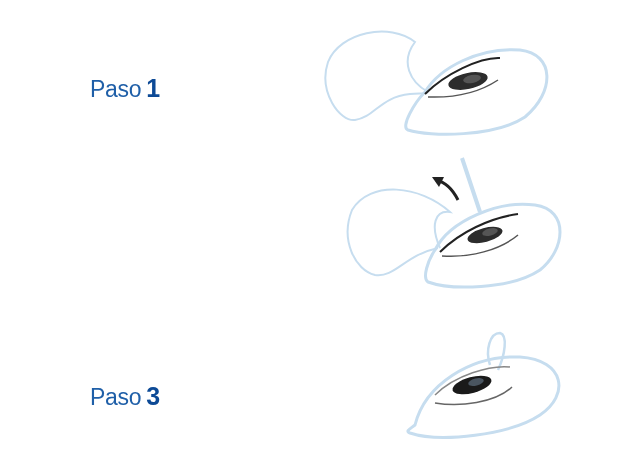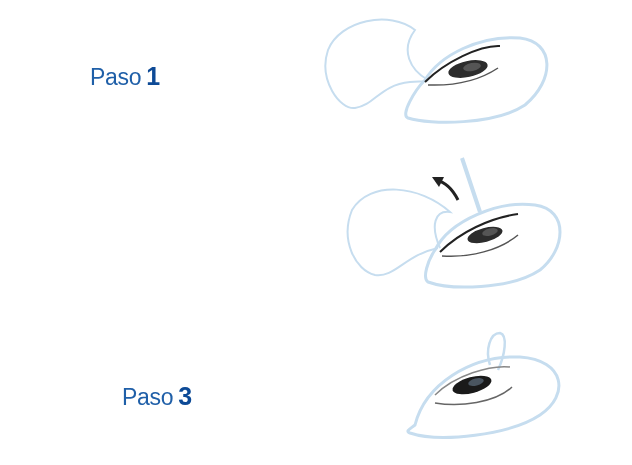--- a/index.html
+++ b/index.html
@@ -6,21 +6,21 @@
   body { width:632px; height:465px; position:relative; overflow:hidden; font-family:"Liberation Sans", "DejaVu Sans", sans-serif; }
   .step { position:absolute; left:0; width:632px; }
   .label { position:absolute; left:90px; font-size:23px; color:#1f5fa8; letter-spacing:-0.3px; }
   .label .word { font-weight:normal; }
   .label .num { font-weight:bold; color:#0d4a96; margin-left:5px; font-size:25px; }
   svg.illus { position:absolute; }
 </style>
 </head>
 <body>
 
-<div class="step" style="top:0;height:150px;">
+<div class="step" style="top:12px;height:150px;">
   <div class="label" style="top:62px;">
     <span class="word">Paso</span><span class="num">1</span>
   </div>
   <svg class="illus" style="left:320px;top:10px;" width="240" height="120" viewBox="0 0 240 120">
 
     <path d="M108 70 C 90 60, 80 40, 95 20 C 70 0, 20 10, 8 40 C -2 70, 20 100, 35 98 C 55 95, 60 75, 90 72 C 100 71, 105 72, 108 70" fill="none" stroke="#c6ddef" stroke-width="2"></path>
 
     <path d="M105 70 C 120 45, 160 25, 200 28 C 235 32, 235 70, 205 95 C 175 115, 110 115, 88 108 C 80 105, 95 80, 105 70 Z" fill="none" stroke="#c6ddef" stroke-width="3"></path>
 
     <path d="M105 72 C 125 52, 160 35, 180 36" fill="none" stroke="#222" stroke-width="2"></path>
@@ -43,21 +43,21 @@
 
     <path d="M95 100 C 110 70, 160 50, 195 55 C 230 60, 225 100, 200 120 C 170 140, 110 140, 88 132 C 82 128, 88 110, 95 100 Z" fill="none" stroke="#c6ddef" stroke-width="3"></path>
     <path d="M100 102 C 120 82, 150 68, 178 64" fill="none" stroke="#222" stroke-width="2"></path>
     <path d="M102 106 C 130 108, 160 100, 178 85" fill="none" stroke="#555" stroke-width="1.5"></path>
     <ellipse cx="145" cy="85" rx="18" ry="7" transform="rotate(-15 145 85)" fill="#2c2c2c"></ellipse>
     <ellipse cx="150" cy="82" rx="8" ry="3.5" transform="rotate(-15 150 82)" fill="#555"></ellipse>
   </svg>
 </div>
 
 <div class="step" style="top:310px;height:155px;">
-  <div class="label" style="top:72px;margin-left:32px;">
+  <div class="label" style="top:72px;">
     <span class="word">Paso</span><span class="num">3</span>
   </div>
   <svg class="illus" style="left:390px;top:15px;" width="190" height="130" viewBox="0 0 190 130">
 
     <path d="M100 40 C 95 25, 100 8, 110 8 C 118 10, 115 30, 108 45" fill="none" stroke="#c6ddef" stroke-width="2.5"></path>
 
     <path d="M25 100 C 35 60, 80 30, 130 32 C 175 35, 180 70, 150 90 C 120 110, 50 118, 20 108 C 15 106, 20 104, 25 100 Z" fill="none" stroke="#c6ddef" stroke-width="3"></path>
     <path d="M45 70 C 65 50, 100 40, 120 42" fill="none" stroke="#888" stroke-width="1.5"></path>
     <path d="M45 78 C 70 82, 105 78, 122 62" fill="none" stroke="#666" stroke-width="1.5"></path>
     <ellipse cx="82" cy="60" rx="20" ry="8" transform="rotate(-15 82 60)" fill="#1a1a1a"></ellipse>

